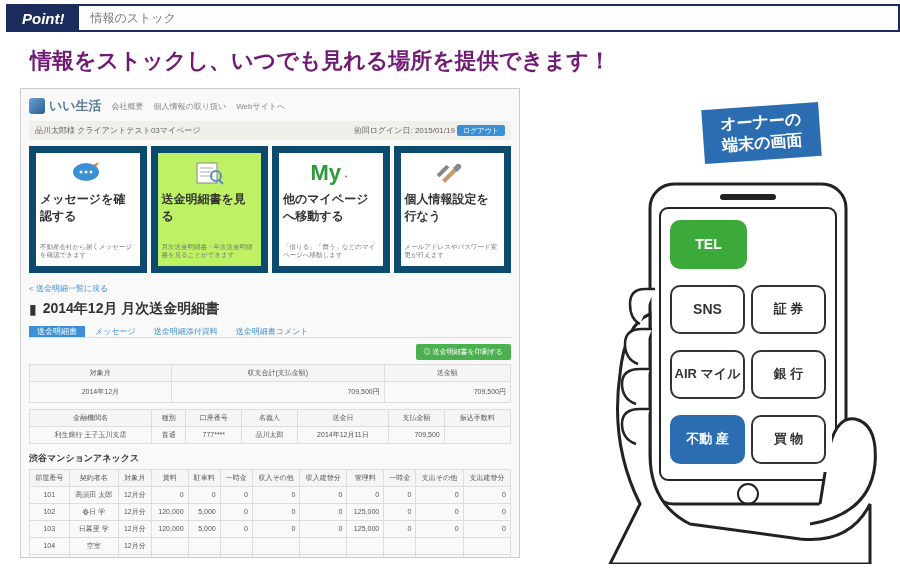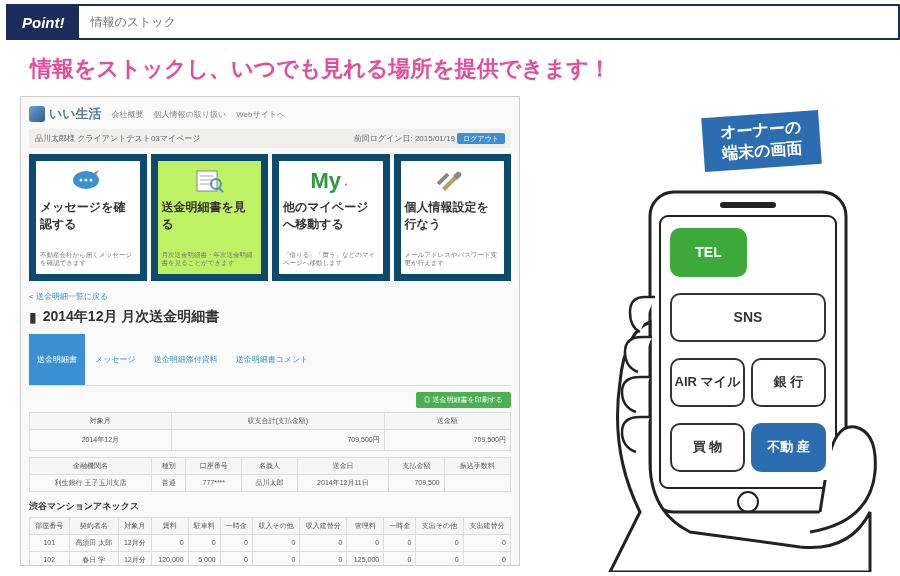--- a/index.html
+++ b/index.html
@@ -1,23 +1,23 @@
 <!DOCTYPE html>
 <html><head>
 <meta charset="utf-8">
 <style>
 * { margin: 0; padding: 0; box-sizing: border-box; }
 body { font-family: "Hiragino Sans", "Meiryo", sans-serif; background: #fff; width: 900px; height: 576px; overflow: hidden; position: relative; }
 
 
-.top-banner { display: flex; align-items: stretch; height: 36px; border: 2px solid #1a2b5c; margin: 4px 0 0 6px; }
+.top-banner { display: flex; align-items: stretch; height: 28px; border: 2px solid #1a2b5c; margin: 4px 0 0 6px; }
 .point-badge { background: #1a2b5c; color: #fff; font-weight: bold; font-style: italic; padding: 4px 14px; font-size: 15px; display: flex; align-items: center; }
 .point-title { padding: 4px 12px; font-size: 12px; color: #737373; display: flex; align-items: center; }
 
-.headline { font-size: 22px; font-weight: bold; color: #ec4899; margin: 14px 30px 12px 30px; }
+.headline { font-size: 22px; font-weight: bold; color: #701a75; margin: 14px 30px 12px 30px; }
 
 
 .main { display: flex; padding: 0 20px; }
 .left-panel { flex: 0 0 500px; border: 1px solid #ccc; background: #f9f9f9; font-size: 9px; color: #555; padding: 6px 8px 0 8px; height: 470px; overflow: hidden; }
 .right-panel { flex: 1; position: relative; }
 
 
 .app-header { display: flex; align-items: center; gap: 10px; padding: 2px 0 6px 0; }
 .app-logo { display: flex; align-items: center; gap: 4px; }
 .app-logo-icon { width: 16px; height: 16px; background: linear-gradient(135deg,#6aa2d8,#2b5c8f); border-radius: 3px; }
@@ -38,21 +38,21 @@
 
 .crumb { color: #3b8fd4; font-size: 8px; margin: 4px 0; }
 
 
 .doc-title-row { display: flex; align-items: center; gap: 6px; margin: 6px 0 8px 0; }
 .doc-icon { font-size: 14px; color: #333; }
 .doc-title { font-size: 14px; font-weight: bold; color: #333; }
 
 
 .tabs { display: flex; gap: 2px; border-bottom: 1px solid #ddd; margin-bottom: 6px; }
-.tab { padding: 20px 8px; font-size: 8px; color: #3b8fd4; }
+.tab { padding: 0 8px; font-size: 8px; color: #3b8fd4; }
 .tab.active { background: #3b8fd4; color: #fff; }
 
 .green-btn-row { display: flex; justify-content: flex-end; margin-bottom: 4px; }
 .green-btn { background: #4caf50; color: #fff; padding: 3px 8px; font-size: 7px; border-radius: 2px; }
 
 
 table { border-collapse: collapse; width: 100%; font-size: 7px; }
 th, td { border: 1px solid #ddd; padding: 3px 4px; text-align: center; color: #555; }
 th { background: #f5f5f5; font-weight: normal; }
 .summary-table td { padding: 5px 4px; }
@@ -358,29 +358,31 @@
 
         <path d="M240 400 Q300 390 305 340 Q308 300 285 295 Q265 292 258 330 L250 380" fill="#fff" stroke="#222" stroke-width="3"></path>
       </svg>
       <div class="phone-screen">
         <div class="phone-row">
           <div class="phone-btn tel">TEL</div>
           <div class="phone-btn empty"></div>
         </div>
         <div class="phone-row">
           <div class="phone-btn">SNS</div>
+          <div class="phone-btn tall">証
+券</div>
         </div>
         <div class="phone-row">
           <div class="phone-btn tall">AIR
 マイル</div>
           <div class="phone-btn tall">銀
 行</div>
         </div>
         <div class="phone-row">
+          <div class="phone-btn re tall">不動
+産</div>
           <div class="phone-btn tall">買
 物</div>
-          <div class="phone-btn re tall">不動
-産</div>
         </div>
       </div>
     </div>
   </div>
 </div>
 
 </body></html>

